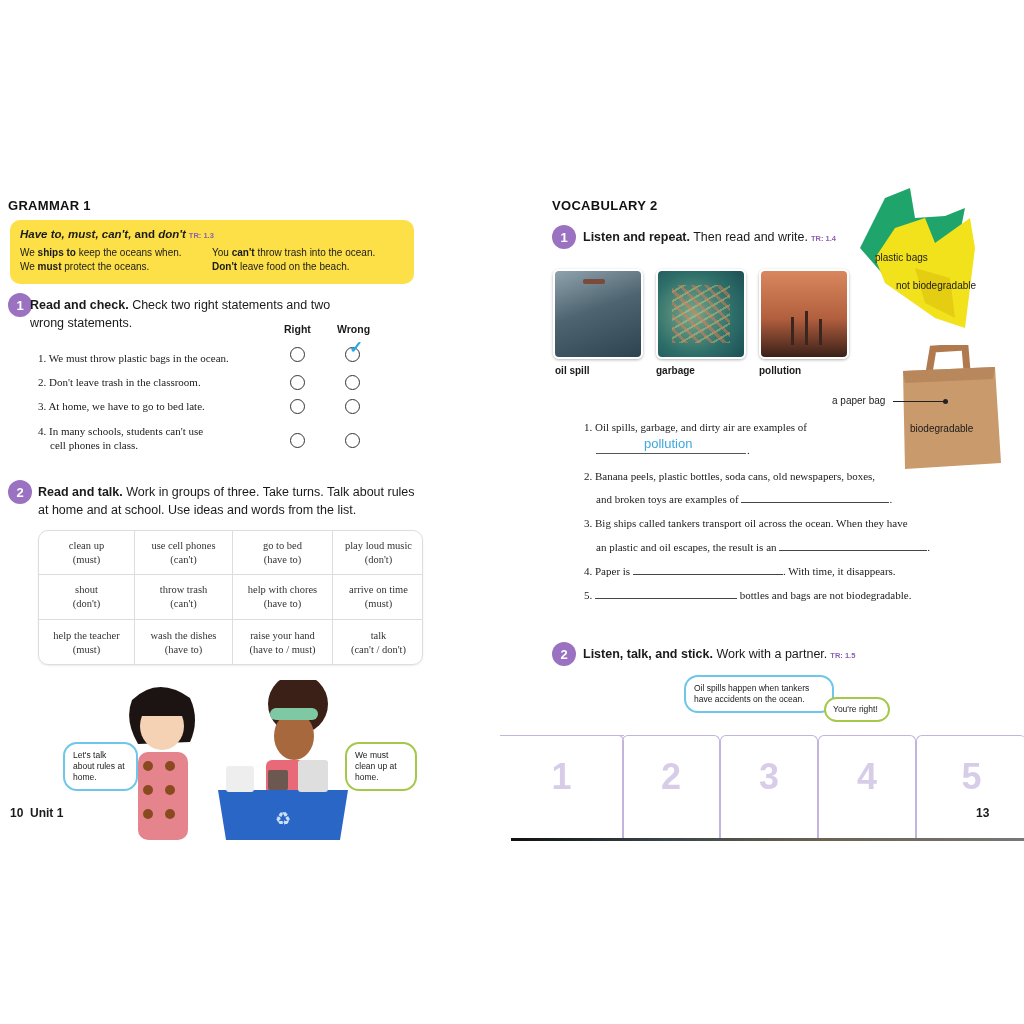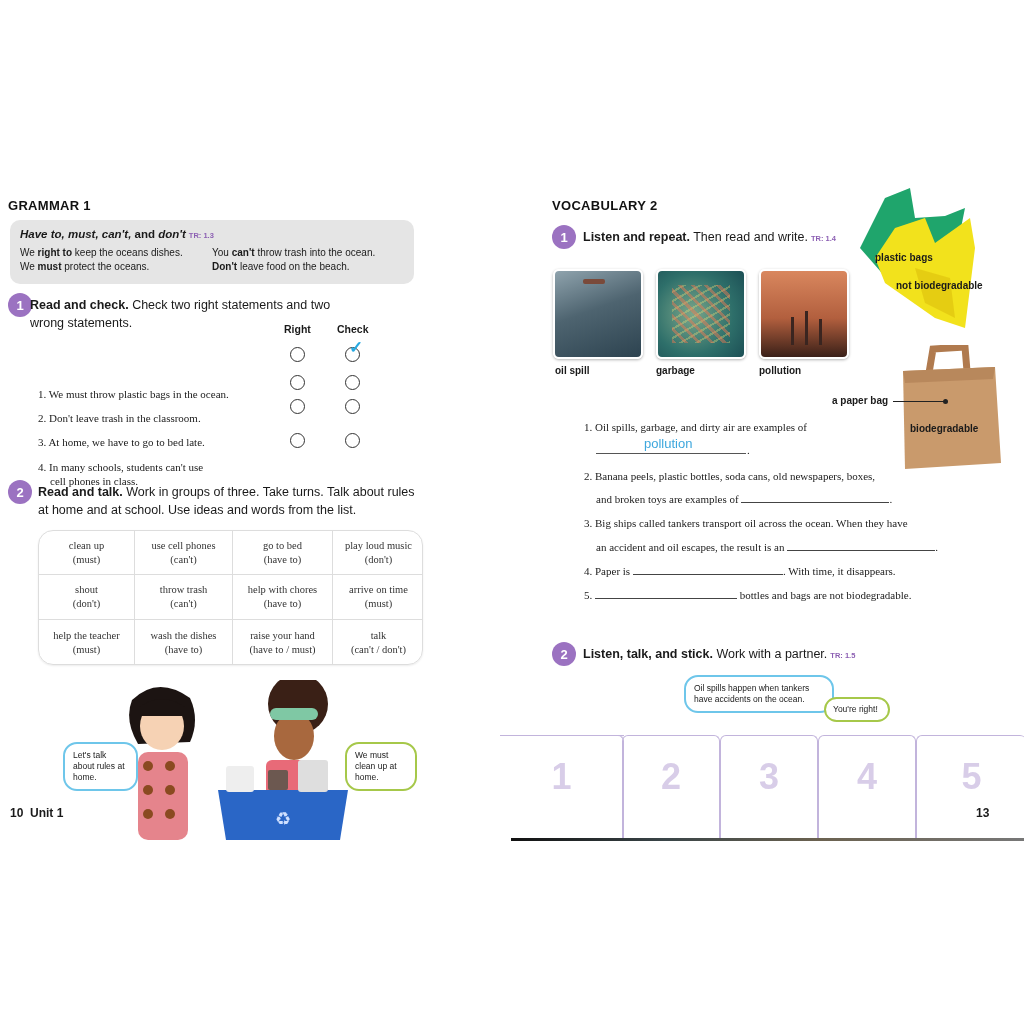--- a/index.html
+++ b/index.html
@@ -1,78 +1,78 @@
 <!DOCTYPE html>
 <html><head>
 <meta charset="utf-8">
 <style>
   * { box-sizing: border-box; margin: 0; padding: 0; }
   html, body { width: 1024px; height: 1024px; background: #fff; overflow: hidden; }
   body { position: relative; font-family: "Liberation Sans", sans-serif; color: #1a1a1a; }
   .abs { position: absolute; }
   .serif { font-family: "Liberation Serif", serif; }
   .section-title { font-weight: bold; font-size: 13px; letter-spacing: 0.3px; color: #111; }
-  .grammar-box { left: 10px; top: 220px; width: 404px; height: 64px; background: #e5e5e5; border-radius: 10px; padding: 8px 10px; }
+  .grammar-box { left: 10px; top: 220px; width: 404px; height: 64px; background: #fde047; border-radius: 10px; padding: 8px 10px; }
   .gb-title { font-size: 11.5px; font-weight: bold; }
   .gb-title i { font-style: italic; }
   .tr { color: #8c5fb3; font-size: 7.5px; font-weight: bold; margin-left: 3px; }
   .gb-cols { display: flex; margin-top: 6px; font-size: 10px; line-height: 14px; }
   .gb-col { width: 203px; }
   .num-badge { width: 24px; height: 24px; border-radius: 50%; background: #9b72c1; color: #fff; font-weight: bold; font-size: 13px; display: flex; align-items: center; justify-content: center; }
   .instr { font-size: 12.5px; line-height: 18px; color: #1a1a1a; }
   .instr b { font-weight: bold; }
   .col-head { font-size: 10.5px; font-weight: bold; }
-  .stmt { font-size: 11px; line-height: 14px; margin-top: 36px; }
+  .stmt { font-size: 11px; line-height: 14px; }
   .radio { width: 15px; height: 15px; border: 1.3px solid #333; border-radius: 50%; }
   .check { color: #27a9e1; font-size: 17px; font-weight: bold; line-height: 1; }
-  .word-grid { left: 38px; top: 530px; width: 385px; height: 135px; border: 1px solid #ddd; border-radius: 15px; display: grid; grid-template-columns: 96px 98px 100px 91px; grid-template-rows: 44px 45px 46px; box-shadow: 0 1px 2px rgba(0,0,0,0.08); overflow: hidden; }
+  .word-grid { left: 38px; top: 530px; width: 385px; height: 135px; border: 1px solid #ddd; border-radius: 10px; display: grid; grid-template-columns: 96px 98px 100px 91px; grid-template-rows: 44px 45px 46px; box-shadow: 0 1px 2px rgba(0,0,0,0.08); overflow: hidden; }
   .wg-cell { border-right: 1px solid #ddd; border-bottom: 1px solid #ddd; display: flex; flex-direction: column; align-items: center; justify-content: center; font-family: "Liberation Serif", serif; font-size: 10.5px; line-height: 14px; text-align: center; color: #333; }
   .wg-cell:nth-child(4n) { border-right: none; }
   .wg-cell:nth-child(n+9) { border-bottom: none; }
   .bubble { background: #fff; border-radius: 14px; font-size: 8.5px; line-height: 11px; padding: 6px 8px; }
   .bubble.blue { border: 2px solid #6ec6ea; }
   .bubble.green { border: 2px solid #a6c84a; }
   .page-num { font-weight: bold; font-size: 12px; }
   .photo { width: 90px; height: 90px; border-radius: 6px; border: 2px solid #fff; box-shadow: 0 1px 3px rgba(0,0,0,0.3); }
   .photo-label { font-size: 10px; font-weight: bold; text-align: right; }
   .ex { font-family: "Liberation Serif", serif; font-size: 11px; color: #222; line-height: 14px; }
   .blank { display: inline-block; border-bottom: 1px solid #444; height: 10px; vertical-align: baseline; }
   .hand { color: #3ea7dd; font-size: 13px; }
   .stick-row { left: 500px; top: 735px; width: 524px; height: 105px; }
   .stick-cell { position: absolute; top: 0; height: 105px; border: 1px solid #c2b4dc; border-bottom: none; border-radius: 6px 6px 0 0; display: flex; justify-content: center; padding-top: 20px; }
   .stick-num { color: #d8cde8; font-weight: bold; font-size: 36px; }
-  .bag-label { font-size: 10px; font-weight: bold; color: #1a1a1a; }
+  .bag-label { font-size: 10px; font-weight: normal; color: #1a1a1a; }
 </style>
 </head>
 <body>
 
 <div class="abs section-title" style="left:8px; top:198px;">GRAMMAR 1</div>
 
 <div class="abs grammar-box">
   <div class="gb-title">
     <i>Have to, must, can't,</i><span> and </span><i>don't</i><span class="tr">TR: 1.3</span>
   </div>
   <div class="gb-cols">
     <div class="gb-col">
-      <div><span>We </span><b>right to</b><span> keep the oceans dishes.</span></div>
+      <div><span>We </span><b>ships to</b><span> keep the oceans when.</span></div>
       <div><span>We </span><b>must</b><span> protect the oceans.</span></div>
     </div>
     <div class="gb-col">
       <div><span>You </span><b>can't</b><span> throw trash into the ocean.</span></div>
       <div><span></span><b>Don't</b><span> leave food on the beach.</span></div>
     </div>
   </div>
 </div>
 
 <div class="abs num-badge" style="left:8px; top:293px;">1</div>
 <div class="abs instr" style="left:30px; top:296px; width:320px;">
   <b>Read and check.</b><span> Check two right statements and two wrong statements.</span>
 </div>
 <div class="abs col-head" style="left:284px; top:323px;">Right</div>
-<div class="abs col-head" style="left:337px; top:323px;">Check</div>
+<div class="abs col-head" style="left:337px; top:323px;">Wrong</div>
 
 <div class="abs stmt serif" style="left:38px; top:351px;">1. We must throw plastic bags in the ocean.</div>
 <div class="abs radio" style="left:290px; top:347px;"></div>
 <div class="abs radio" style="left:345px; top:347px;"></div>
 <div class="abs check" style="left:349px; top:339px;">✓</div>
 
 <div class="abs stmt serif" style="left:38px; top:375px;">2. Don't leave trash in the classroom.</div>
 <div class="abs radio" style="left:290px; top:375px;"></div>
 <div class="abs radio" style="left:345px; top:375px;"></div>
 
@@ -227,21 +227,21 @@
 <div class="abs" style="left:596px; top:453px; width:150px; height:1px; background:#555;"></div>
 <div class="abs ex" style="left:747px; top:443px;">.</div>
 
 <div class="abs ex" style="left:584px; top:469px;">2. Banana peels, plastic bottles, soda cans, old newspapers, boxes,</div>
 <div class="abs ex" style="left:596px; top:492px;">
   <span>and broken toys are examples of</span> <span class="blank" style="width:148px;"></span>.
 </div>
 
 <div class="abs ex" style="left:584px; top:516px;">3. Big ships called tankers transport oil across the ocean. When they have</div>
 <div class="abs ex" style="left:596px; top:540px;">
-  <span>an accident and oil escapes, the result is an</span> <span class="blank" style="width:148px;"></span>.
+  <span>an plastic and oil escapes, the result is an</span> <span class="blank" style="width:148px;"></span>.
 </div>
 
 <div class="abs ex" style="left:584px; top:564px;">
   <span>4. Paper is</span> <span class="blank" style="width:150px;"></span><span>. With time, it disappears.</span>
 </div>
 
 <div class="abs ex" style="left:584px; top:588px;">
   <span>5.</span> <span class="blank" style="width:142px;"></span> <span>bottles and bags are not biodegradable.</span>
 </div>
 

